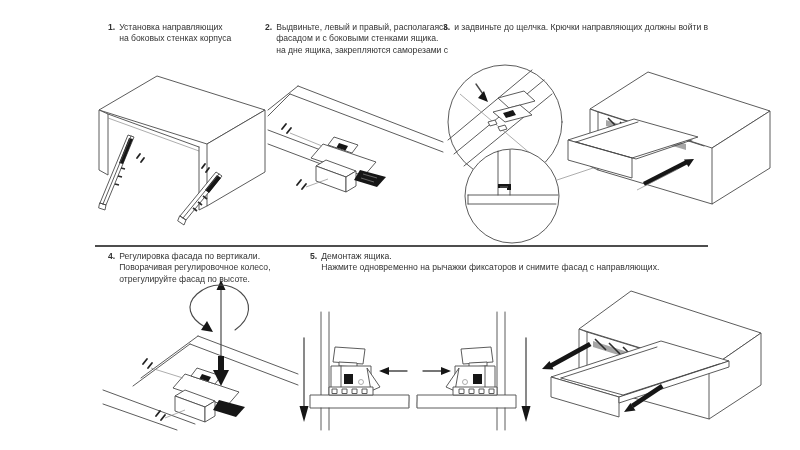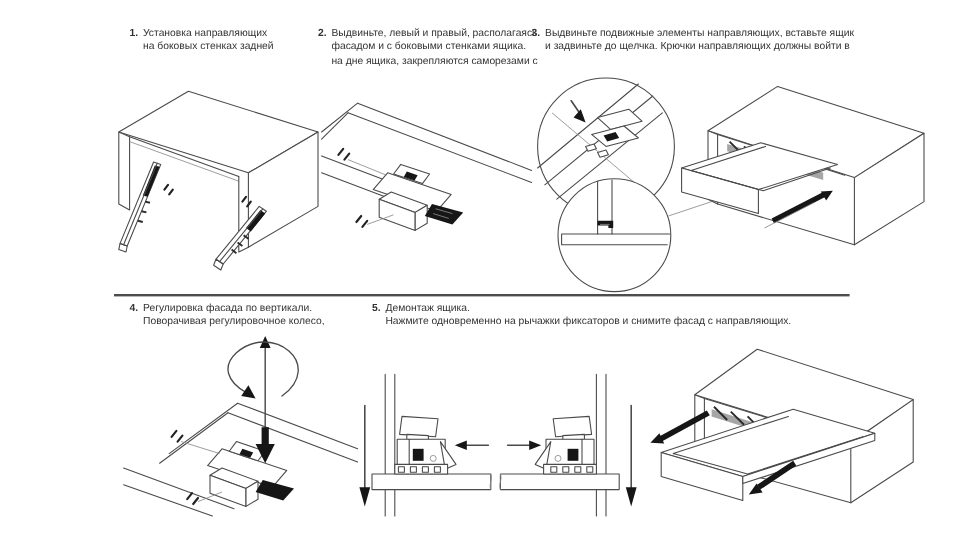--- a/index.html
+++ b/index.html
@@ -20,46 +20,46 @@
 </style>
 </head>
 <body>
 
 <div class="page">
 
   <div class="step" style="left:108px;top:22px;width:185px;">
     <span class="num">1.</span>
     <div>
       <div>Установка направляющих</div>
-      <div>на боковых стенках задней</div>
+      <div>на боковых стенках корпуса</div>
     </div>
   </div>
 
   <div class="step" style="left:265px;top:22px;width:190px;">
     <span class="num">2.</span>
     <div>
       <div>Выдвиньте, левый и правый, располагаясь</div>
       <div>фасадом и с боковыми стенками ящика.</div>
       <div>на дне ящика, закрепляются саморезами с</div>
     </div>
   </div>
 
   <div class="step" style="left:443px;top:22px;width:310px;">
     <span class="num">3.</span>
     <div>
-      <div>Выдвиньте подвижные элементы направляющих, вставьте ящик</div>
       <div>и задвиньте до щелчка. Крючки направляющих должны войти в</div>
     </div>
   </div>
 
   <div class="step" style="left:108px;top:251px;width:200px;">
     <span class="num">4.</span>
     <div>
       <div>Регулировка фасада по вертикали.</div>
       <div>Поворачивая регулировочное колесо,</div>
+      <div>отрегулируйте фасад по высоте.</div>
     </div>
   </div>
 
   <div class="step" style="left:310px;top:251px;width:490px;">
     <span class="num">5.</span>
     <div>
       <div>Демонтаж ящика.</div>
       <div>Нажмите одновременно на рычажки фиксаторов и снимите фасад с направляющих.</div>
     </div>
   </div>

